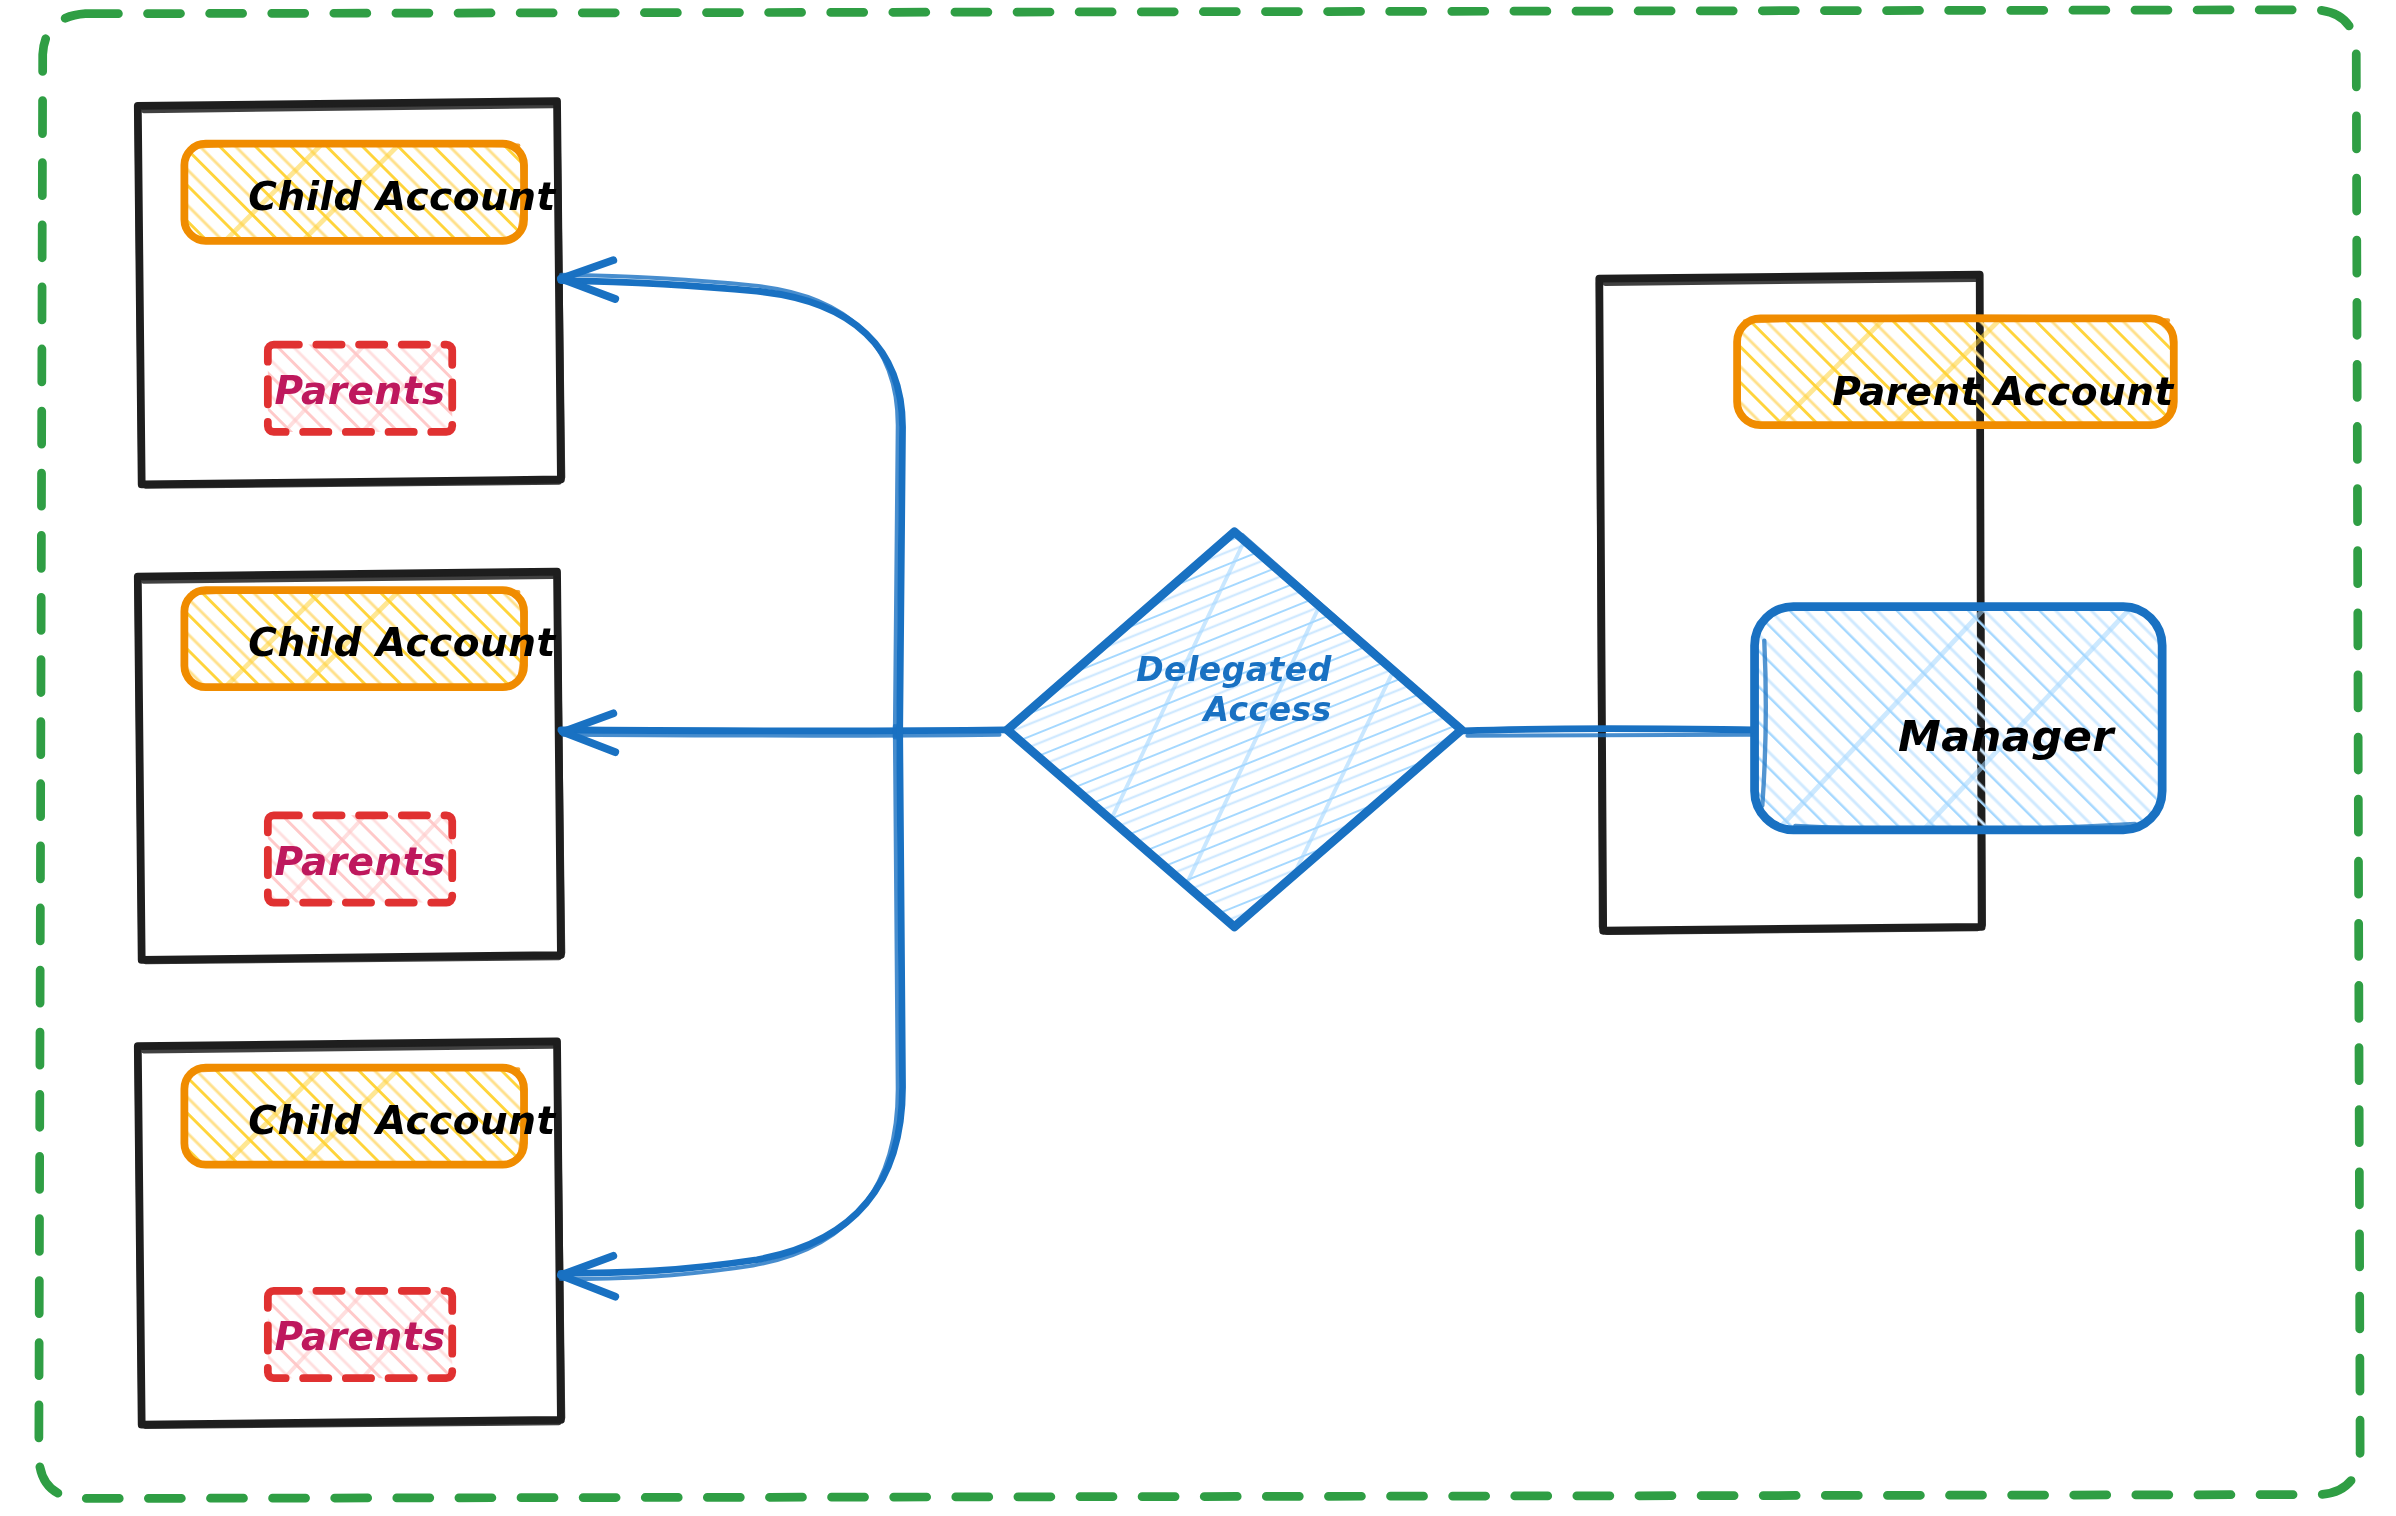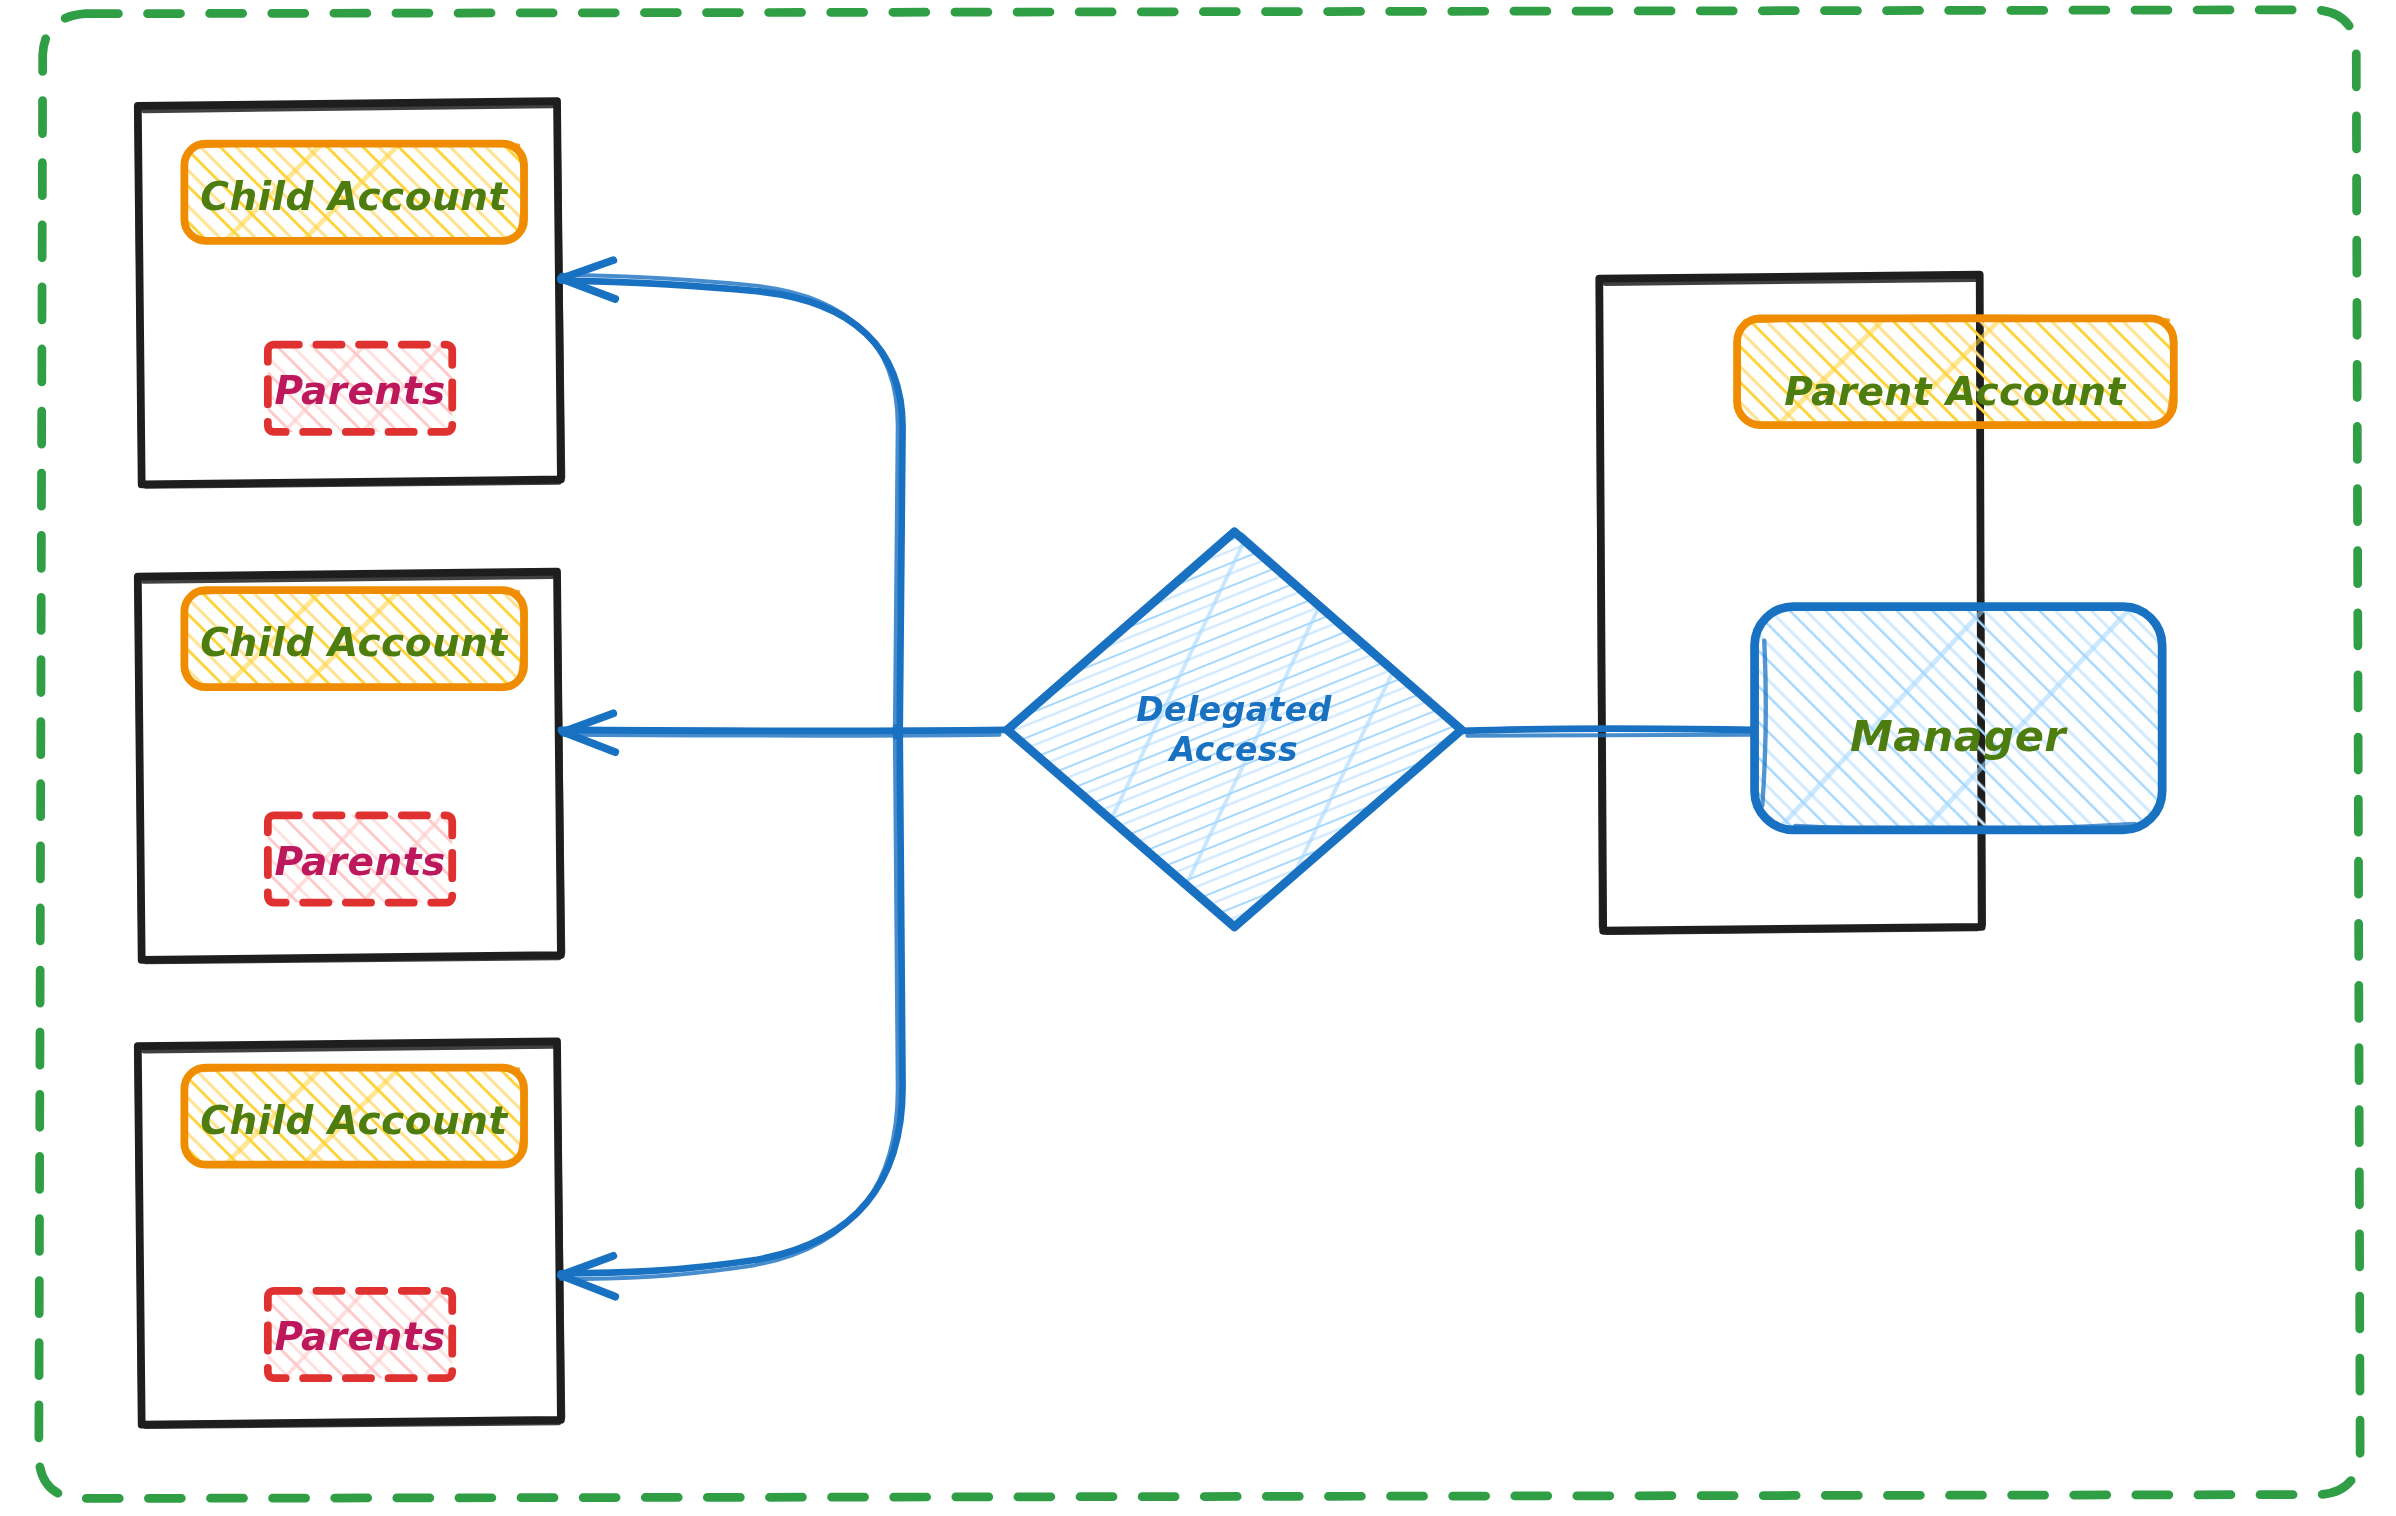--- a/index.html
+++ b/index.html
@@ -13,21 +13,21 @@
   #canvas{position:absolute;left:0;top:0;width:2397px;height:1517px;}
   .lbl{
     position:absolute;
     font-family:"DejaVu Sans", sans-serif;
     font-weight:700;
     white-space:nowrap;
     transform:translate(-50%,-50%);
     pointer-events:none;
     letter-spacing:0.5px;
   }
-  .lbl-black{color:#4d7c0f;}
+  .lbl-black{color:#000000;margin-left:48px;}
   .lbl-red{color:#be185d;}
   .lbl-blue{color:#1971c2;}
   .lbl-acct{font-size:39px;font-style:italic;}
   .lbl-parents{font-size:39px;font-style:italic;}
   .lbl-manager{font-size:43px;font-style:italic;}
   .lbl-delegated{font-size:33px;font-style:italic;line-height:1.22;text-align:center;white-space:pre-line;}
 </style>
 </head>
 <body>
 
@@ -216,17 +216,17 @@
 
   <div class="lbl lbl-black lbl-acct" style="left:354px;top:642px;">Child Account</div>
   <div class="lbl lbl-red lbl-parents" style="left:360px;top:861px;">Parents</div>
 
   <div class="lbl lbl-black lbl-acct" style="left:354px;top:1120px;">Child Account</div>
   <div class="lbl lbl-red lbl-parents" style="left:360px;top:1336px;">Parents</div>
 
   <div class="lbl lbl-black lbl-acct" style="left:1955px;top:391px;text-align:center;">Parent Account</div>
   <div class="lbl lbl-black lbl-manager" style="left:1958px;top:736px;">Manager</div>
 
-  <div class="lbl lbl-blue lbl-delegated" style="left:1234px;top:730px;">Delegated
+  <div class="lbl lbl-blue lbl-delegated" style="left:1234px;top:690px;text-align:right;">Delegated
 Access</div>
 
 </div>
 
 
 </body></html>

